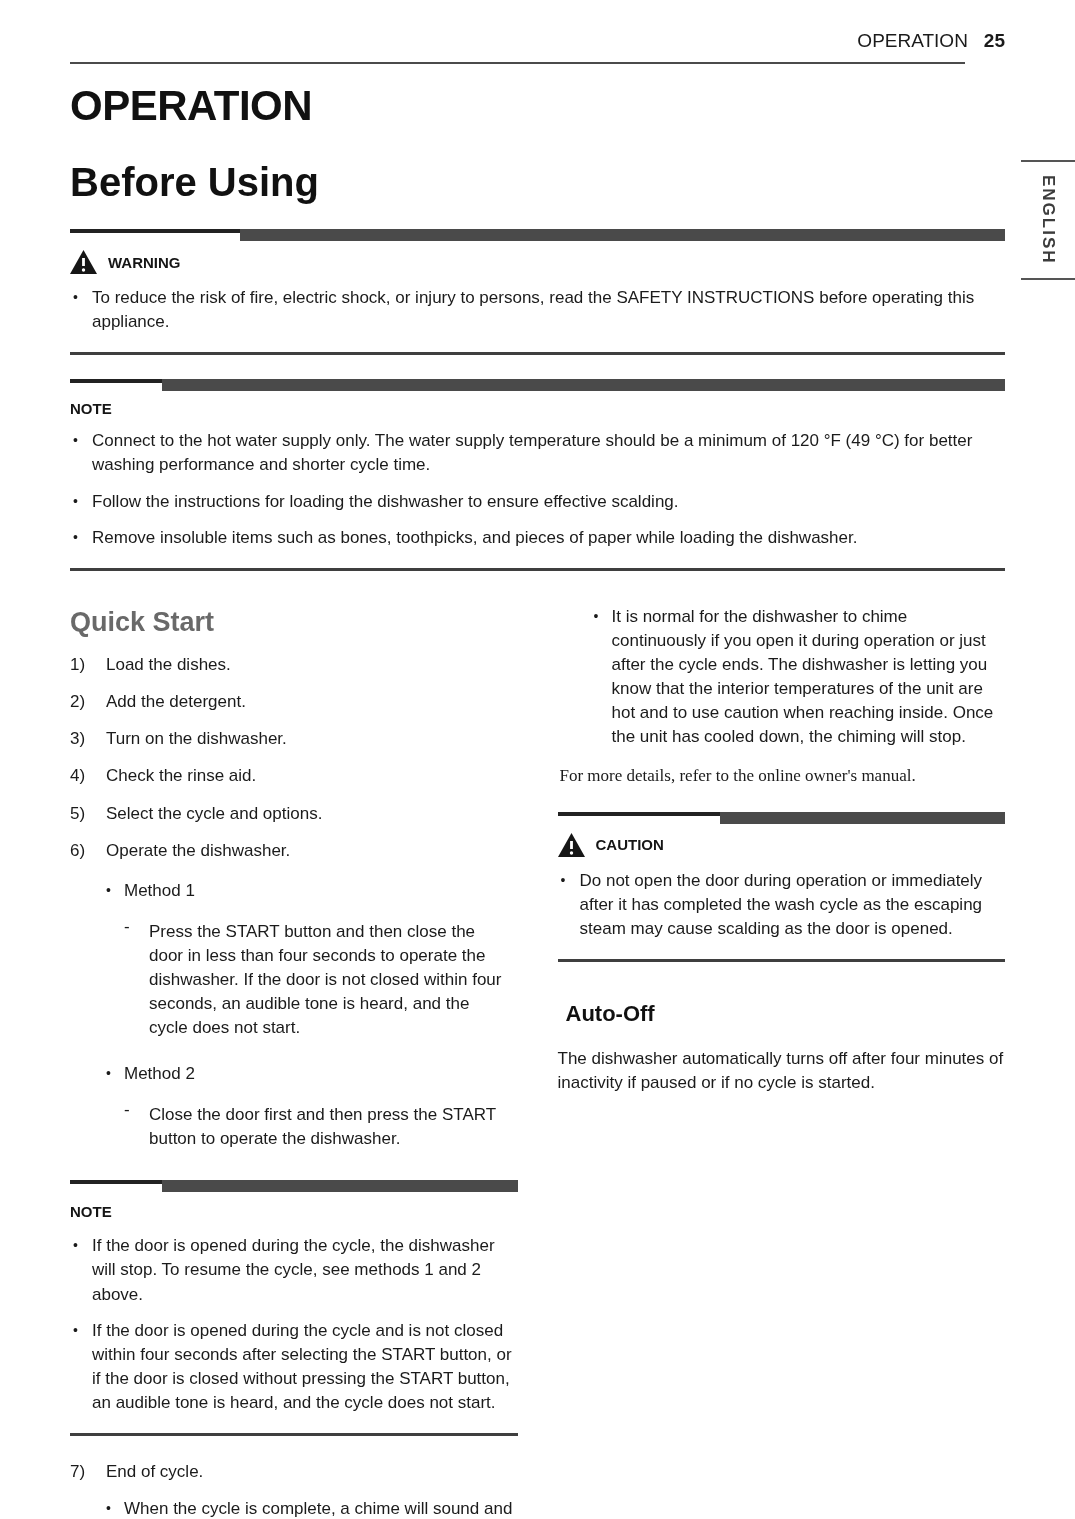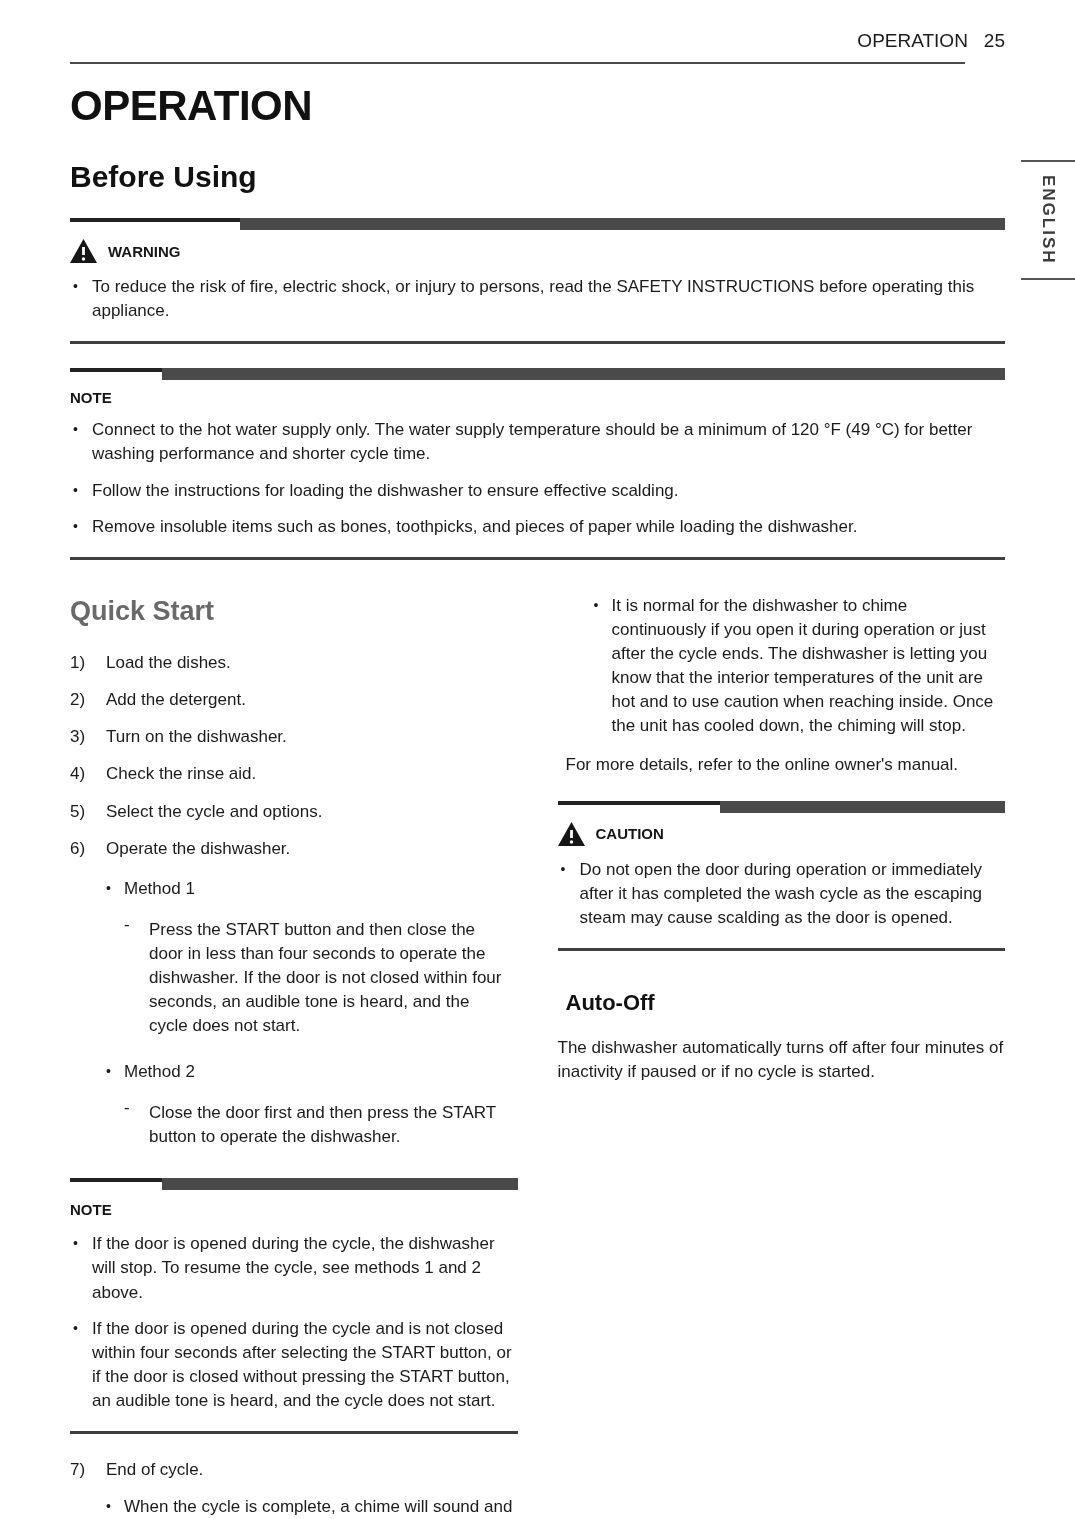--- a/index.html
+++ b/index.html
@@ -6,59 +6,59 @@
   body{
     width:1075px;height:1519px;background:#ffffff;color:#1b1b1b;
     font-family:"Liberation Sans",sans-serif;position:relative;overflow:hidden;
   }
   .page{padding:30px 70px 0 70px;}
 
   
   .page-header{position:relative;display:flex;justify-content:flex-end;align-items:baseline;
     gap:16px;font-size:19px;padding-bottom:12px;}
   .page-header .rule{position:absolute;left:0;bottom:0;height:2px;background:#4b4b4b;}
-  .page-num{font-weight:normal;}
+  .page-num{font-weight:bold;}
 
   h1.doc-title{margin:18px 0 0;font-size:42px;letter-spacing:-0.5px;color:#111;}
-  h2.sub-title{margin:30px 0 0;font-size:30px;color:#111;}
+  h2.sub-title{margin:30px 0 0;font-size:40px;color:#111;}
 
   
   .sec{margin-top:24px;}
   .full{width:935px;}
   .sec-bar{position:relative;height:12px;}
   .sec-bar .thin{position:absolute;top:0;left:0;height:4px;background:#222;}
   .sec-bar .thick{position:absolute;top:0;right:0;height:12px;background:#4a4a4a;}
   .sec-label{display:flex;align-items:center;gap:11px;margin-top:9px;
     font-weight:bold;font-size:15px;color:#151515;}
   .tri-icon svg{display:block;}
   .sec-body{margin-top:6px;}
   .b-item{position:relative;padding-left:22px;margin-top:12px;font-size:17px;line-height:1.42;}
   .b-item .mark{position:absolute;left:3px;font-size:14px;top:2px;}
   .sec-rule{height:3px;background:#3f3f3f;margin-top:18px;}
 
   
   .cols{display:flex;gap:40px;margin-top:28px;}
   .col{width:448px;font-size:17px;line-height:1.42;}
 
-  h3.qs-heading{margin:4px 0 21px;font-size:27px;color:#696969;}
+  h3.qs-heading{margin:4px 0 12px;font-size:27px;color:#696969;}
   h3.ao-heading{margin:36px 8px 0;font-size:22px;color:#111;}
 
   .step{display:flex;margin-bottom:13px;}
   .step .num{width:36px;flex-shrink:0;}
 
   .methods{margin-left:36px;}
   .m-head{position:relative;padding-left:18px;font-weight:bold;margin:16px 0 12px;}
   .m-head .mark{position:absolute;left:0;font-weight:normal;font-size:14px;top:2px;}
   .m-body{display:flex;padding-left:18px;}
   .m-body .dash{width:20px;flex-shrink:0;}
   .m-body p{margin:5px;}
 
   .sub-bullet{margin-left:36px;position:relative;padding-left:18px;margin-top:2px;}
   .sub-bullet .mark{position:absolute;left:0;font-size:14px;top:2px;}
-  .rc-para{margin:14px 8px 0;}
+  .rc-para{margin:14px 2px 0;font-family:Liberation Serif, serif;}
   .ao-para{margin:18px 0 0;}
 
   .seg{font-family:"DejaVu Sans Mono",monospace;font-size:0.95em;}
   b{font-weight:normal;}
 
   
   .lang-tab{position:absolute;top:160px;right:0;width:54px;height:116px;
     border-top:2px solid #555;border-bottom:2px solid #555;
     display:flex;align-items:center;justify-content:center;}
   .lang-tab span{writing-mode:vertical-rl;font-weight:bold;color:#3c3c3c;

